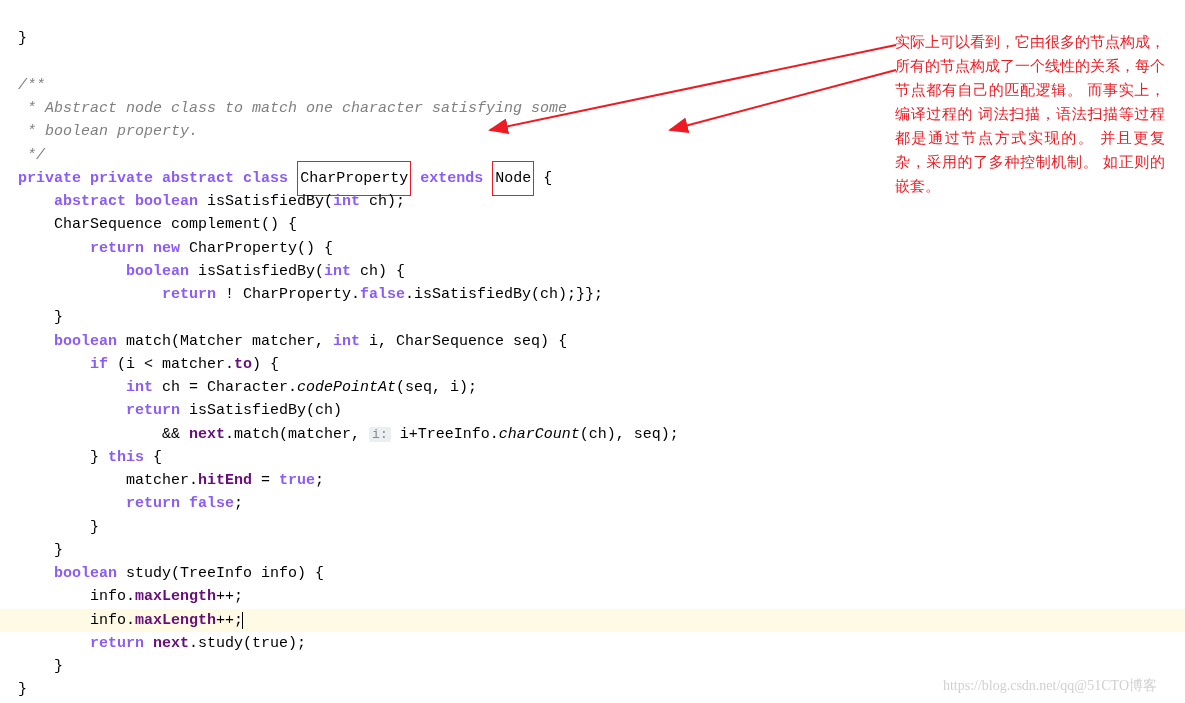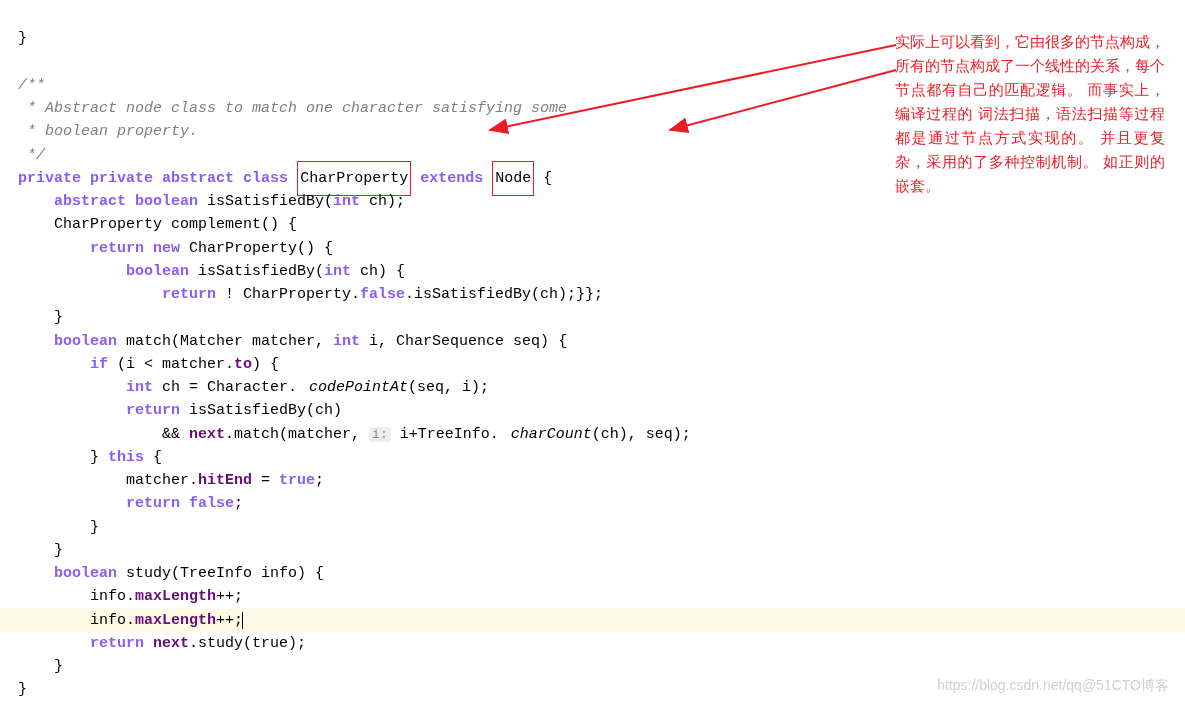--- a/index.html
+++ b/index.html
@@ -16,21 +16,21 @@
   .code-area {
     padding: 4px 10px 4px 18px;
     line-height: 1.55;
     white-space: pre;
     color: #000;
     position: relative;
   }
   .comment { color: #808080; font-style: italic; }
   .kw { color: #8b5cf6; font-weight: bold; }
   .field { color: #660e7a; font-weight: bold; margin-top: 36px; }
-  .static-italic { font-style: italic; margin-left: 12px; }
+  .static-italic { font-style: italic; }
   .hl-line {
     background: #fffae3;
     display: block;
     margin-left: -18px;
     padding-left: 18px;
     margin-right: -500px;
   }
   .box {
     border: 1px solid #ed1c24;
     padding: 8px 2px;
@@ -56,43 +56,43 @@
   }
   .arrows {
     position: absolute;
     top: 0;
     left: 0;
     pointer-events: none;
   }
   .watermark {
     position: absolute;
     bottom: 8px;
-    right: 16px;
+    right: 28px;
     color: #d0d0d0;
-    font-family: Liberation Sans, sans-serif;
+    font-family: Liberation Serif, serif;
     font-size: 14px;
   }
   .cursor {
     border-left: 1px solid #000;
     margin-left: -1px;
   }
 </style>
 </head>
 <body>
 
 <div class="code-area">
 <span>}</span>
 
 <span class="comment">/**</span>
 <span class="comment"> * Abstract node class to match one character satisfying some</span>
 <span class="comment"> * boolean property.</span>
 <span class="comment"> */</span>
 <span class="kw">private</span> <span class="kw">private</span> <span class="kw">abstract</span> <span class="kw">class</span> <span class="box">CharProperty</span> <span class="kw">extends</span> <span class="box">Node</span><span> {</span>
     <span class="kw">abstract</span> <span class="kw">boolean</span><span> isSatisfiedBy(</span><span class="kw">int</span><span> ch);</span>
-    <span>CharProperty complement() {</span>
+    <span>CharSequence complement() {</span>
         <span class="kw">return</span> <span class="kw">new</span><span> CharProperty() {</span>
             <span class="kw">boolean</span><span> isSatisfiedBy(</span><span class="kw">int</span><span> ch) {</span>
                 <span class="kw">return</span><span> ! CharProperty.</span><span class="kw">false</span><span>.isSatisfiedBy(ch);}};</span>
     <span>}</span>
     <span class="kw">boolean</span><span> match(Matcher matcher, </span><span class="kw">int</span><span> i, CharSequence seq) {</span>
         <span class="kw">if</span><span> (i &lt; matcher.</span><span class="field">to</span><span>) {</span>
             <span class="kw">int</span><span> ch = Character.</span><span class="static-italic">codePointAt</span><span>(seq, i);</span>
             <span class="kw">return</span><span> isSatisfiedBy(ch)</span>
                 <span>&amp;&amp; </span><span class="field">next</span><span>.match(matcher, </span><span class="param-hint">i:</span><span> i+TreeInfo.</span><span class="static-italic">charCount</span><span>(ch), seq);</span>
         <span>}</span> <span class="kw">this</span><span> {</span>

